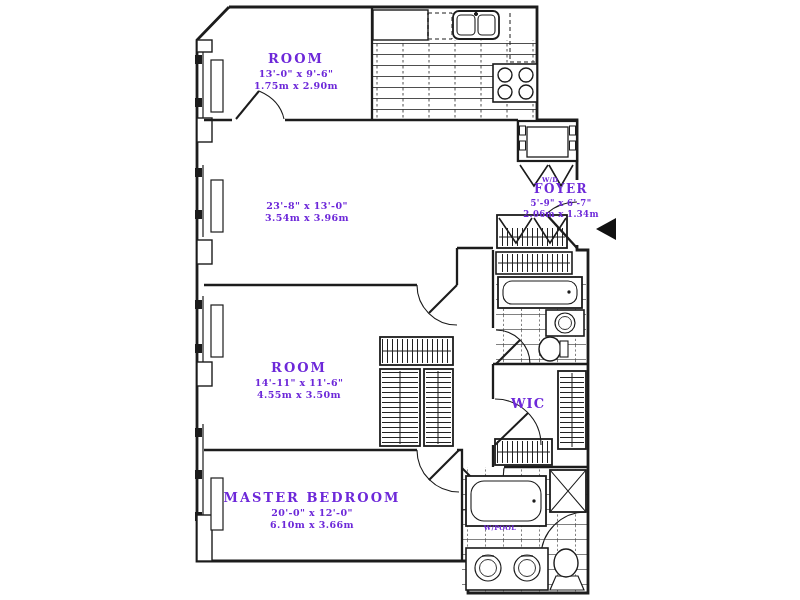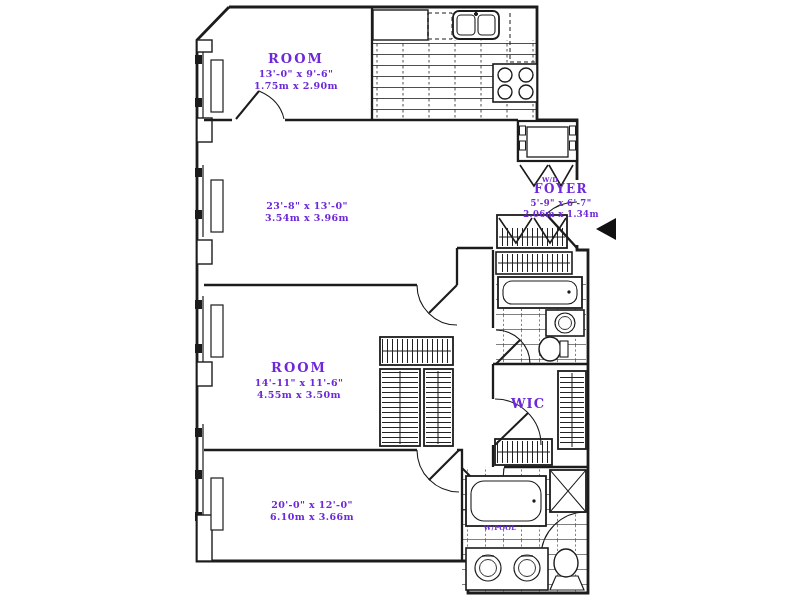--- a/index.html
+++ b/index.html
@@ -279,20 +279,21 @@
     <div class="rdim">2.06m x 1.34m</div>
   </div>
 
   <div class="lbl" style="left:299px;top:381px;">
     <div class="rname">ROOM</div>
     <div class="rdim">14'-11" x 11'-6"</div>
     <div class="rdim">4.55m x 3.50m</div>
   </div>
 
   <div class="lbl" style="left:312px;top:511px;">
+    <div class="rname">MASTER BEDROOM</div>
     <div class="rdim">20'-0" x 12'-0"</div>
     <div class="rdim">6.10m x 3.66m</div>
   </div>
 
   <div class="lbl wic" style="left:528px;top:404px;">WIC</div>
 
   <div class="lbl tinylbl" style="left:550px;top:150px;margin-top:30px;">W/D</div>
 
   <div class="lbl tinylbl" style="left:500px;top:500px;margin-top:28px;">W/POOL</div>
 

